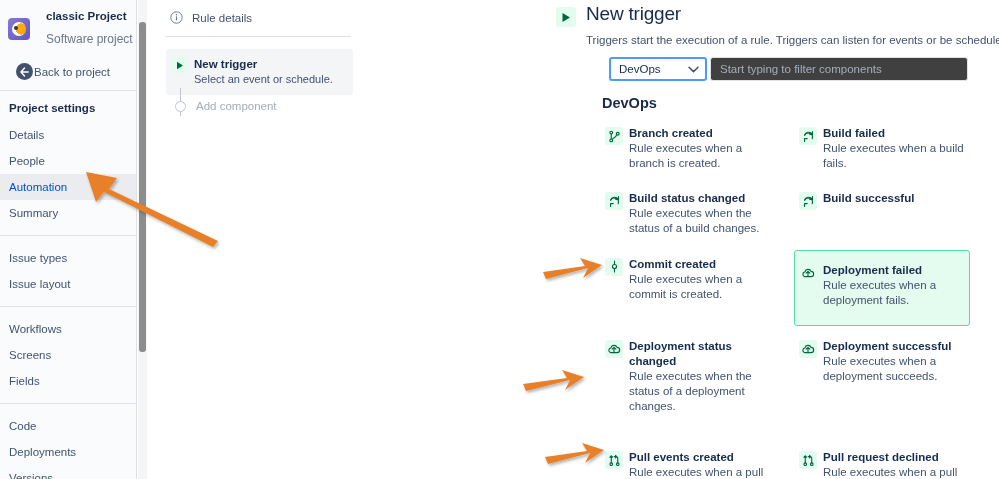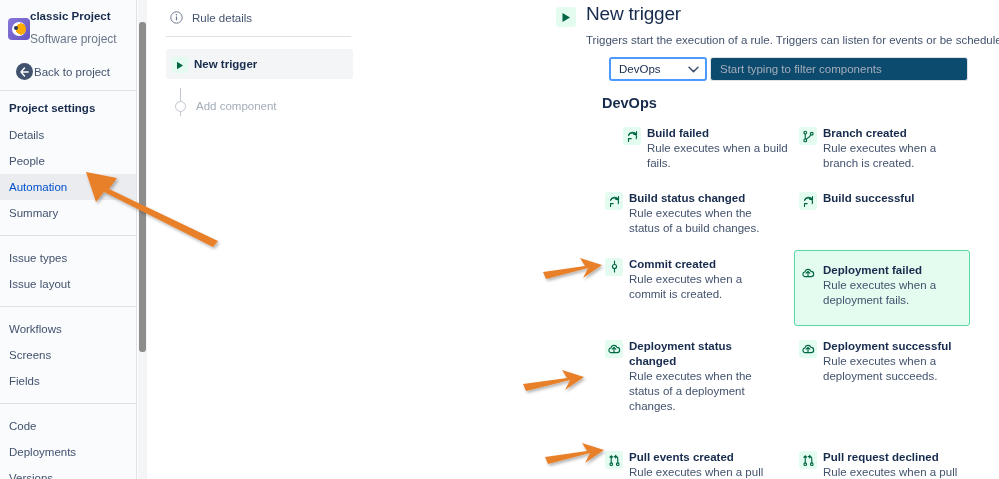--- a/index.html
+++ b/index.html
@@ -16,21 +16,21 @@
   #sidebar {
     position: absolute; left: 0; top: 0;
     width: 137px; height: 479px;
     background: #FAFBFC;
     border-right: 1px solid #DFE1E6;
     overflow: hidden;
   }
   .proj-header {
     display: flex; align-items: center;
     padding: 10px 0 10px 8px;
-    gap: 0;
+    gap: 16px;
   }
   .proj-logo {
     width: 22px; height: 22px; border-radius: 4px;
     background: linear-gradient(135deg,#8777D9 0%, #6554C0 100%);
     position: relative; flex: none;
     overflow: hidden;
   }
   .proj-logo::before {
     content: ""; position: absolute;
     left: 4px; top: 4px; width: 14px; height: 14px;
@@ -160,21 +160,21 @@
     width: 98px; height: 24px;
     border: 2px solid #4C9AFF; border-radius: 3px;
     background: #fff;
     display: flex; align-items: center; justify-content: space-between;
     padding: 0 6px 0 8px;
     font-size: 11.5px; color: #172B4D;
     cursor: pointer;
   }
   .filter-input {
     width: 258px; height: 24px; margin-left: 3px;
-    background: #0c4a6e; border: 1px solid #DFE1E6; border-radius: 3px;
+    background: #404040; border: 1px solid #DFE1E6; border-radius: 3px;
     display: flex; align-items: center; padding: 0 9px;
     font-size: 11.5px; color: #A5ADBA;
     cursor: text;
   }
 
   .group-title {
     font-size: 14.5px; font-weight: bold; color: #172B4D;
     margin: 14px 0 0 46px;
   }
 
@@ -285,20 +285,21 @@
 
     <div class="rd-divider"></div>
 
     <div class="trigger-card">
       <div class="trigger-icon-box">
         <svg width="8" height="9" viewBox="0 0 8 9">
             <path d="M1 0.8 L7 4.5 L1 8.2 Z" fill="#006644"></path>
           </svg>
       </div>
       <div class="trig-title">New trigger</div>
+      <div class="trig-sub">Select an event or schedule.</div>
     </div>
 
     <div class="connector"></div>
 
     <div class="add-component-row">
       <div class="add-dot"></div>
       <div class="add-label">Add component</div>
     </div>
   </div>
 
@@ -324,45 +325,45 @@
       </div>
       <div class="filter-input">
         <span>Start typing to filter components</span>
       </div>
     </div>
 
     <div class="group-title">DevOps</div>
 
     <div class="cards">
 
-      <div class="card col2">
-        <div class="card-icon">
-          <svg width="13" height="13" viewBox="0 0 16 16">
-            <path d="M12.6 5.2 A5.2 5.2 0 0 0 3.2 6.4" stroke="#006644" stroke-width="1.4" fill="none" stroke-linecap="round"></path>
-            <path d="M3.4 5.3 A5.2 5.2 0 0 0 12.8 9.6" stroke="#006644" stroke-width="1.4" fill="none" stroke-linecap="round" transform="rotate(180 8 8)"></path>
-            <path d="M12.9 2 L12.9 5.4 L9.6 5.4" stroke="#006644" stroke-width="1.4" fill="none" stroke-linecap="round" stroke-linejoin="round"></path>
-            <path d="M3.1 14 L3.1 10.6 L6.4 10.6" stroke="#006644" stroke-width="1.4" fill="none" stroke-linecap="round" stroke-linejoin="round"></path>
-          </svg>
-        </div>
-        <div class="card-title">Build failed</div>
-        <div class="card-sub">Rule executes when a build fails.</div>
-      </div>
-
       <div class="card">
         <div class="card-icon">
           <svg width="13" height="13" viewBox="0 0 16 16">
             <circle cx="4" cy="3.2" r="1.7" fill="none" stroke="#006644" stroke-width="1.4"></circle>
             <circle cx="4" cy="12.8" r="1.7" fill="none" stroke="#006644" stroke-width="1.4"></circle>
             <circle cx="12" cy="4.6" r="1.7" fill="none" stroke="#006644" stroke-width="1.4"></circle>
             <path d="M4 5 V11.1" stroke="#006644" stroke-width="1.4" fill="none"></path>
             <path d="M10.4 5.9 C10.4 9.3 7.2 8.6 5.3 11.5" stroke="#006644" stroke-width="1.4" fill="none" stroke-linecap="round"></path>
           </svg>
         </div>
         <div class="card-title">Branch created</div>
         <div class="card-sub">Rule executes when a branch is created.</div>
+      </div>
+
+      <div class="card col2">
+        <div class="card-icon">
+          <svg width="13" height="13" viewBox="0 0 16 16">
+            <path d="M12.6 5.2 A5.2 5.2 0 0 0 3.2 6.4" stroke="#006644" stroke-width="1.4" fill="none" stroke-linecap="round"></path>
+            <path d="M3.4 5.3 A5.2 5.2 0 0 0 12.8 9.6" stroke="#006644" stroke-width="1.4" fill="none" stroke-linecap="round" transform="rotate(180 8 8)"></path>
+            <path d="M12.9 2 L12.9 5.4 L9.6 5.4" stroke="#006644" stroke-width="1.4" fill="none" stroke-linecap="round" stroke-linejoin="round"></path>
+            <path d="M3.1 14 L3.1 10.6 L6.4 10.6" stroke="#006644" stroke-width="1.4" fill="none" stroke-linecap="round" stroke-linejoin="round"></path>
+          </svg>
+        </div>
+        <div class="card-title">Build failed</div>
+        <div class="card-sub">Rule executes when a build fails.</div>
       </div>
 
       <div class="card">
         <div class="card-icon">
           <svg width="13" height="13" viewBox="0 0 16 16">
             <path d="M12.6 5.2 A5.2 5.2 0 0 0 3.2 6.4" stroke="#006644" stroke-width="1.4" fill="none" stroke-linecap="round"></path>
             <path d="M3.4 5.3 A5.2 5.2 0 0 0 12.8 9.6" stroke="#006644" stroke-width="1.4" fill="none" stroke-linecap="round" transform="rotate(180 8 8)"></path>
             <path d="M12.9 2 L12.9 5.4 L9.6 5.4" stroke="#006644" stroke-width="1.4" fill="none" stroke-linecap="round" stroke-linejoin="round"></path>
             <path d="M3.1 14 L3.1 10.6 L6.4 10.6" stroke="#006644" stroke-width="1.4" fill="none" stroke-linecap="round" stroke-linejoin="round"></path>
           </svg>

